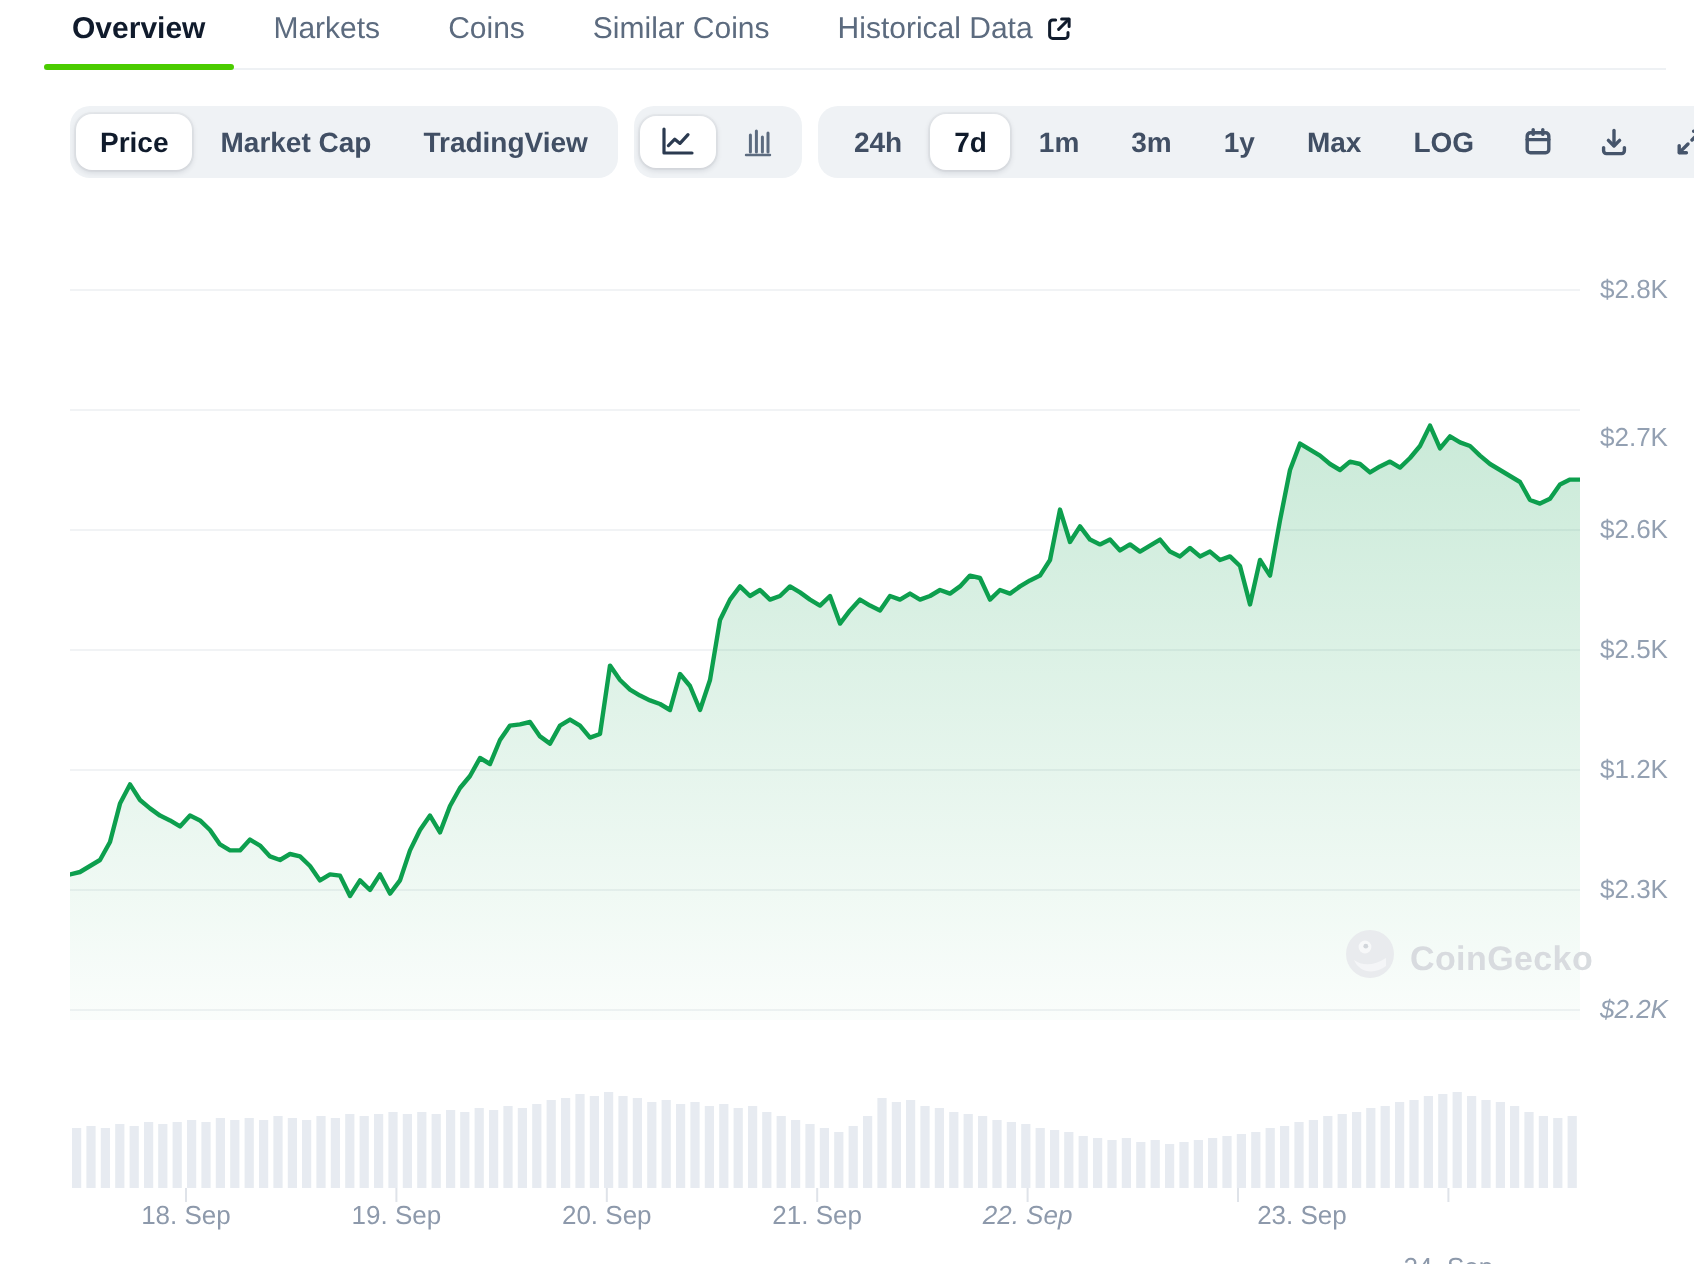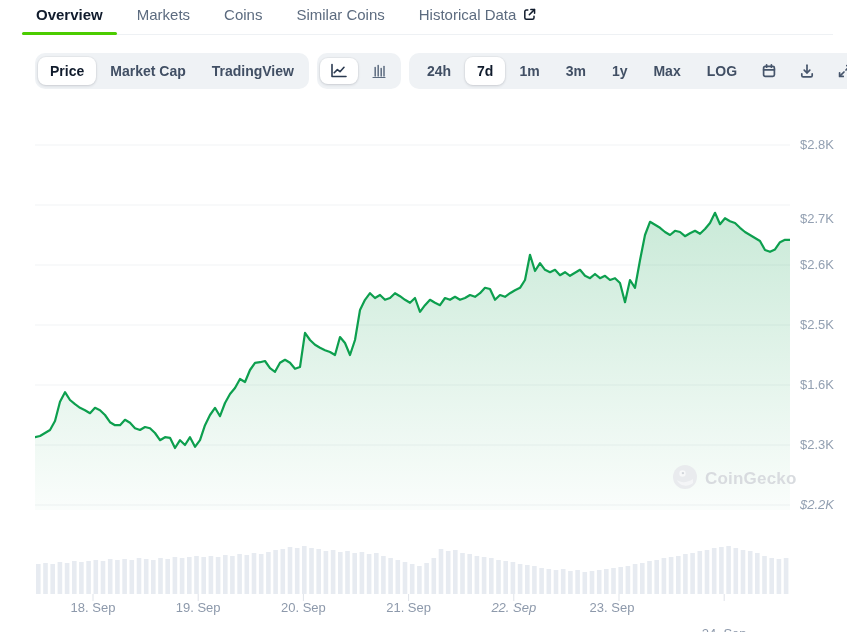--- a/index.html
+++ b/index.html
@@ -201,21 +201,21 @@
     <path id="area-path" fill="url(#areaGrad)" stroke="none" d="M0.0,327.2L5.0,326.0L10.0,323.0L15.0,320.0L20.0,311.0L25.0,291.8L30.0,282.2L35.0,290.0L40.0,294.2L45.0,297.8L50.0,300.2L55.0,303.2L60.0,297.8L65.0,300.2L70.0,305.0L75.0,312.2L80.0,315.2L85.0,315.2L90.0,309.8L95.0,312.8L100.0,318.2L105.0,320.0L110.0,317.0L115.0,318.2L120.0,323.0L125.0,330.2L130.0,327.2L135.0,327.8L140.0,338.0L145.0,330.2L150.0,335.0L155.0,327.2L160.0,336.8L165.0,330.2L170.0,315.2L175.0,305.0L180.0,297.8L185.0,306.2L190.0,293.0L195.0,284.0L200.0,278.0L205.0,269.0L210.0,272.0L215.0,260.0L220.0,252.8L225.0,252.2L230.0,251.0L235.0,258.2L240.0,261.8L245.0,252.8L250.0,249.8L255.0,252.8L260.0,258.8L265.0,257.0L270.0,222.8L275.0,230.0L280.0,234.8L285.0,237.8L290.0,240.2L295.0,242.0L300.0,245.0L305.0,227.0L310.0,233.0L315.0,245.0L320.0,230.0L325.0,200.0L330.0,189.8L335.0,183.2L340.0,188.0L345.0,185.0L350.0,189.8L355.0,188.0L360.0,183.2L365.0,186.2L370.0,189.8L375.0,192.8L380.0,188.0L385.0,201.8L390.0,195.2L395.0,189.8L400.0,192.8L405.0,195.2L410.0,188.0L415.0,189.8L420.0,186.8L425.0,189.8L430.0,188.0L435.0,185.0L440.0,186.8L445.0,183.2L450.0,177.8L455.0,179.0L460.0,189.8L465.0,185.0L470.0,186.8L475.0,183.2L480.0,180.2L485.0,177.8L490.0,170.0L495.0,144.8L500.0,161.0L505.0,153.2L510.0,159.8L515.0,162.2L520.0,159.8L525.0,165.2L530.0,162.2L535.0,165.8L540.0,162.8L545.0,159.8L550.0,165.8L555.0,168.2L560.0,164.0L565.0,168.2L570.0,165.8L575.0,170.0L580.0,168.2L585.0,173.0L590.0,192.2L595.0,170.0L600.0,177.8L605.0,150.2L610.0,125.0L615.0,111.8L620.0,114.8L625.0,117.8L630.0,122.0L635.0,125.0L640.0,120.8L645.0,122.0L650.0,126.2L655.0,123.2L660.0,120.8L665.0,123.8L670.0,119.0L675.0,113.0L680.0,102.8L685.0,114.2L690.0,108.2L695.0,111.2L700.0,113.0L705.0,117.8L710.0,122.0L715.0,125.0L720.0,128.0L725.0,131.0L730.0,140.0L735.0,141.8L740.0,139.4L745.0,132.2L750.0,129.8L755.0,129.8L755,400L0,400Z"></path>
     <path id="line-path" fill="none" stroke-width="2.2" stroke-linejoin="round" stroke-linecap="round" d="M0.0,327.2L5.0,326.0L10.0,323.0L15.0,320.0L20.0,311.0L25.0,291.8L30.0,282.2L35.0,290.0L40.0,294.2L45.0,297.8L50.0,300.2L55.0,303.2L60.0,297.8L65.0,300.2L70.0,305.0L75.0,312.2L80.0,315.2L85.0,315.2L90.0,309.8L95.0,312.8L100.0,318.2L105.0,320.0L110.0,317.0L115.0,318.2L120.0,323.0L125.0,330.2L130.0,327.2L135.0,327.8L140.0,338.0L145.0,330.2L150.0,335.0L155.0,327.2L160.0,336.8L165.0,330.2L170.0,315.2L175.0,305.0L180.0,297.8L185.0,306.2L190.0,293.0L195.0,284.0L200.0,278.0L205.0,269.0L210.0,272.0L215.0,260.0L220.0,252.8L225.0,252.2L230.0,251.0L235.0,258.2L240.0,261.8L245.0,252.8L250.0,249.8L255.0,252.8L260.0,258.8L265.0,257.0L270.0,222.8L275.0,230.0L280.0,234.8L285.0,237.8L290.0,240.2L295.0,242.0L300.0,245.0L305.0,227.0L310.0,233.0L315.0,245.0L320.0,230.0L325.0,200.0L330.0,189.8L335.0,183.2L340.0,188.0L345.0,185.0L350.0,189.8L355.0,188.0L360.0,183.2L365.0,186.2L370.0,189.8L375.0,192.8L380.0,188.0L385.0,201.8L390.0,195.2L395.0,189.8L400.0,192.8L405.0,195.2L410.0,188.0L415.0,189.8L420.0,186.8L425.0,189.8L430.0,188.0L435.0,185.0L440.0,186.8L445.0,183.2L450.0,177.8L455.0,179.0L460.0,189.8L465.0,185.0L470.0,186.8L475.0,183.2L480.0,180.2L485.0,177.8L490.0,170.0L495.0,144.8L500.0,161.0L505.0,153.2L510.0,159.8L515.0,162.2L520.0,159.8L525.0,165.2L530.0,162.2L535.0,165.8L540.0,162.8L545.0,159.8L550.0,165.8L555.0,168.2L560.0,164.0L565.0,168.2L570.0,165.8L575.0,170.0L580.0,168.2L585.0,173.0L590.0,192.2L595.0,170.0L600.0,177.8L605.0,150.2L610.0,125.0L615.0,111.8L620.0,114.8L625.0,117.8L630.0,122.0L635.0,125.0L640.0,120.8L645.0,122.0L650.0,126.2L655.0,123.2L660.0,120.8L665.0,123.8L670.0,119.0L675.0,113.0L680.0,102.8L685.0,114.2L690.0,108.2L695.0,111.2L700.0,113.0L705.0,117.8L710.0,122.0L715.0,125.0L720.0,128.0L725.0,131.0L730.0,140.0L735.0,141.8L740.0,139.4L745.0,132.2L750.0,129.8L755.0,129.8" stroke="#0d9f4e"></path>
   </svg>
 </div>
 
 <div class="ylabels" id="ylabels">
     <div class="ylab" style="top: 137px; text-align: right;">$2.8K</div>
     <div class="ylab" style="top: 211px;">$2.7K</div>
     <div class="ylab" style="top: 257px;">$2.6K</div>
     <div class="ylab" style="top: 317px;">$2.5K</div>
-    <div class="ylab" style="top: 377px;">$1.6K</div>
+    <div class="ylab" style="top: 377px;">$1.2K</div>
     <div class="ylab" style="top: 437px;">$2.3K</div>
     <div class="ylab" style="top: 497px; font-style: italic;">$2.2K</div>
   </div>
 
 <div class="watermark">
   <span id="wm-icon"><svg width="26" height="26" viewBox="0 0 26 26">
         <circle cx="13" cy="13" r="12" fill="#e9ebee"></circle>
         <circle cx="10.5" cy="9.5" r="3.2" fill="#f7f8f9"></circle>
         <circle cx="10.9" cy="9.1" r="1.2" fill="#d2d6db"></circle>
         <path d="M5 16c4 3 10 3 16-1v4c-5 4-13 4-16-3z" fill="#f4f5f7"></path>
@@ -343,15 +343,15 @@
       </g>
   </svg>
 </div>
 
 <div class="xlabels" id="xlabels">
     <div class="xlab" style="left: 61px;">18. Sep</div>
     <div class="xlab" style="left: 166.2px;">19. Sep</div>
     <div class="xlab" style="left: 271.4px;">20. Sep</div>
     <div class="xlab" style="left: 376.6px;">21. Sep</div>
     <div class="xlab" style="left: 481.8px; font-style: italic;">22. Sep</div>
-    <div class="xlab" style="left: 580px;">23. Sep</div>
+    <div class="xlab" style="left: 619px;">23. Sep</div>
     <div class="xlab" style="left: 692.2px; margin-top: 26px;">24. Sep</div>
   </div>
 
 </body></html>

